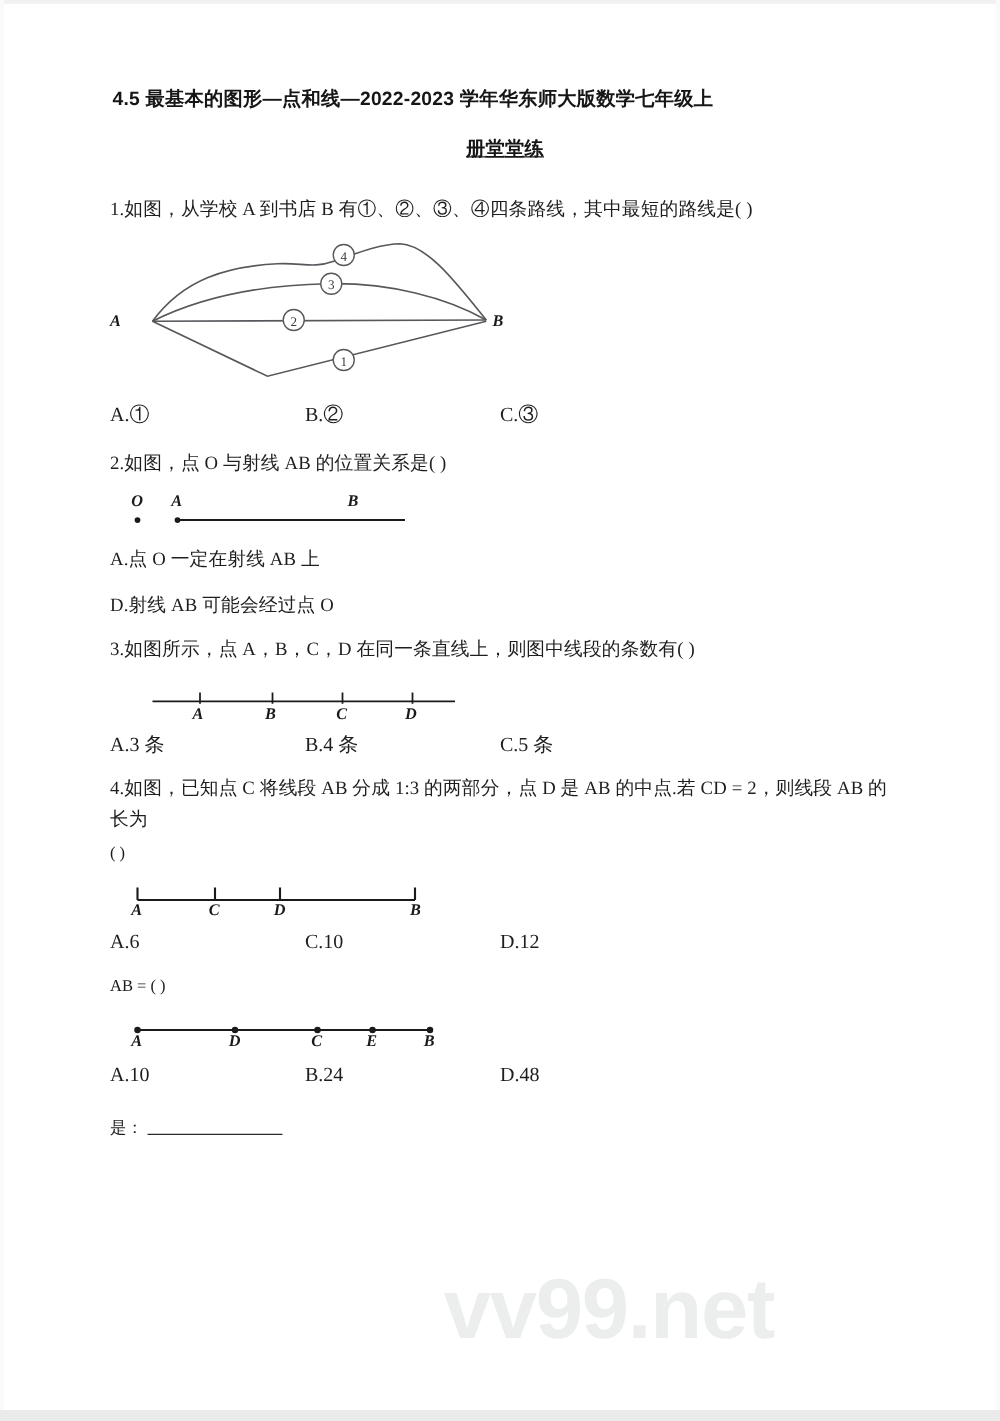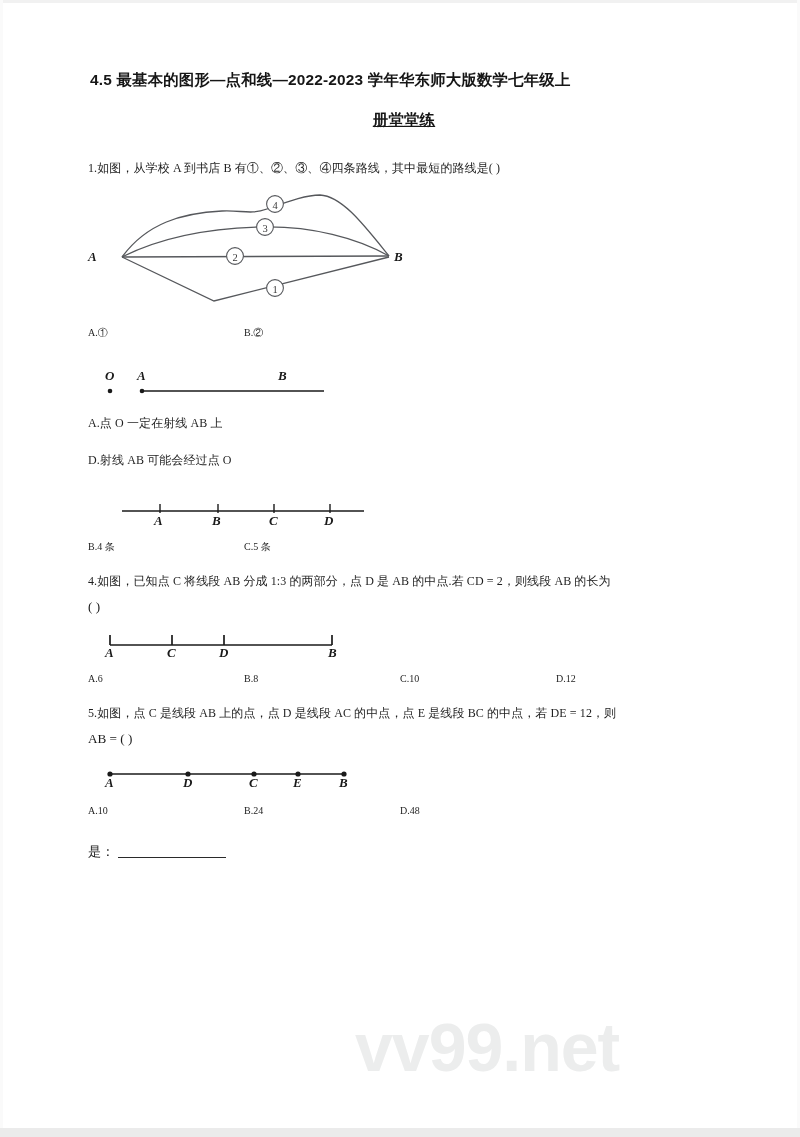--- a/index.html
+++ b/index.html
@@ -82,34 +82,34 @@
     line-height: 40px;
     text-align: center;
     color: #161616;
     letter-spacing: 0.2px;
   }
   .title-line-1 { text-align: left; padding-left: 2px; }
   .title-line-2 { text-align: center; padding-left: 8px; text-decoration: underline; }
 
   
   .q-text {
-    font-size: 12px;
+    font-size: 15px;
     line-height: 25px;
     color: #1e1e1e;
     letter-spacing: 0.1px;
   }
   .q-cont {
     font-size: 13.2px;
     line-height: 25px;
   }
 
   
   .options {
     display: flex;
-    font-size: 10px;
+    font-size: 16px;
     line-height: 24px;
     color: #1e1e1e;
     align-items: center;
   }
   .options .opt { width: 25%; }
   .options .opt:last-child { width: 25%; }
 
   
   .sp-2  { height: 2px; }
   .sp-4  { height: 4px; }
@@ -185,24 +185,26 @@
 
       <span class="fig-label" style="left:0px;top:62px;">A</span>
       <span class="fig-label" style="left:306px;top:62px;">B</span>
     </div>
 
     <div class="sp-6"></div>
 
     <div class="options">
       <span class="opt">A.①</span>
       <span class="opt">B.②</span>
+      <span class="opt">C.③</span>
     </div>
 
     <div class="sp-14"></div>
 
+    <div class="q-text">2.如图，点 O 与射线 AB 的位置关系是(  )</div>
 
     <div class="sp-8"></div>
 
     <div class="figure" style="height:36px;">
       <svg width="280" height="36" viewBox="0 0 280 36" style="position:absolute;left:14px;top:0;">
         <circle cx="8" cy="24" r="2.3" fill="#1a1a1a"></circle>
         <circle cx="40" cy="24" r="2.3" fill="#1a1a1a"></circle>
         <line x1="40" y1="24" x2="222" y2="24" stroke="#1a1a1a" stroke-width="1.5"></line>
       </svg>
       <span class="fig-label" style="left:17px;top:1px;">O</span>
@@ -213,40 +215,42 @@
     <div class="sp-8"></div>
 
     <div class="q-text">A.点 O 一定在射线 AB 上</div>
     <div class="sp-4"></div>
     <div class="sp-4"></div>
     <div class="sp-4"></div>
     <div class="q-text">D.射线 AB 可能会经过点 O</div>
 
     <div class="sp-10"></div>
 
+    <div class="q-text">3.如图所示，点 A，B，C，D 在同一条直线上，则图中线段的条数有(  )</div>
 
     <div class="sp-8"></div>
 
     <div class="figure" style="height:42px;">
       <svg width="300" height="42" viewBox="0 0 300 42" style="position:absolute;left:30px;top:0;">
         <line x1="4" y1="20" x2="246" y2="20" stroke="#1a1a1a" stroke-width="1.4"></line>
         <line x1="42" y1="13" x2="42" y2="22" stroke="#1a1a1a" stroke-width="1.4"></line>
         <line x1="100" y1="13" x2="100" y2="22" stroke="#1a1a1a" stroke-width="1.4"></line>
         <line x1="156" y1="13" x2="156" y2="22" stroke="#1a1a1a" stroke-width="1.4"></line>
         <line x1="212" y1="13" x2="212" y2="22" stroke="#1a1a1a" stroke-width="1.4"></line>
       </svg>
       <span class="fig-label" style="left:66px;top:22px;">A</span>
       <span class="fig-label" style="left:124px;top:22px;">B</span>
       <span class="fig-label" style="left:181px;top:22px;">C</span>
       <span class="fig-label" style="left:236px;top:22px;">D</span>
     </div>
 
     <div class="sp-2"></div>
 
     <div class="options">
+      <span class="opt">A.3 条</span>
       <span class="opt">B.4 条</span>
       <span class="opt">C.5 条</span>
     </div>
 
     <div class="sp-10"></div>
 
     <div class="q-text">4.如图，已知点 C 将线段 AB 分成 1:3 的两部分，点 D 是 AB 的中点.若 CD = 2，则线段 AB 的长为</div>
     <div class="q-cont">(  )</div>
 
     <div class="sp-4"></div>
@@ -262,28 +266,26 @@
       <span class="fig-label" style="left:17px;top:22px;">A</span>
       <span class="fig-label" style="left:79px;top:22px;">C</span>
       <span class="fig-label" style="left:131px;top:22px;">D</span>
       <span class="fig-label" style="left:240px;top:22px;">B</span>
     </div>
 
     <div class="sp-2"></div>
 
     <div class="options">
       <span class="opt">A.6</span>
-      <span class="opt">B.8</span>
       <span class="opt">C.10</span>
       <span class="opt">D.12</span>
     </div>
 
     <div class="sp-10"></div>
 
-    <div class="q-text">5.如图，点 C 是线段 AB 上的点，点 D 是线段 AC 的中点，点 E 是线段 BC 的中点，若 DE = 12，则</div>
     <div class="q-cont">AB = (  )</div>
 
     <div class="sp-6"></div>
 
     <div class="figure" style="height:40px;">
       <svg width="300" height="40" viewBox="0 0 300 40" style="position:absolute;left:14px;top:0;">
         <line x1="8" y1="17" x2="242" y2="17" stroke="#1a1a1a" stroke-width="1.5"></line>
         <circle cx="8" cy="17" r="2.6" fill="#1a1a1a"></circle>
         <circle cx="86" cy="17" r="2.6" fill="#1a1a1a"></circle>
         <circle cx="152" cy="17" r="2.6" fill="#1a1a1a"></circle>

